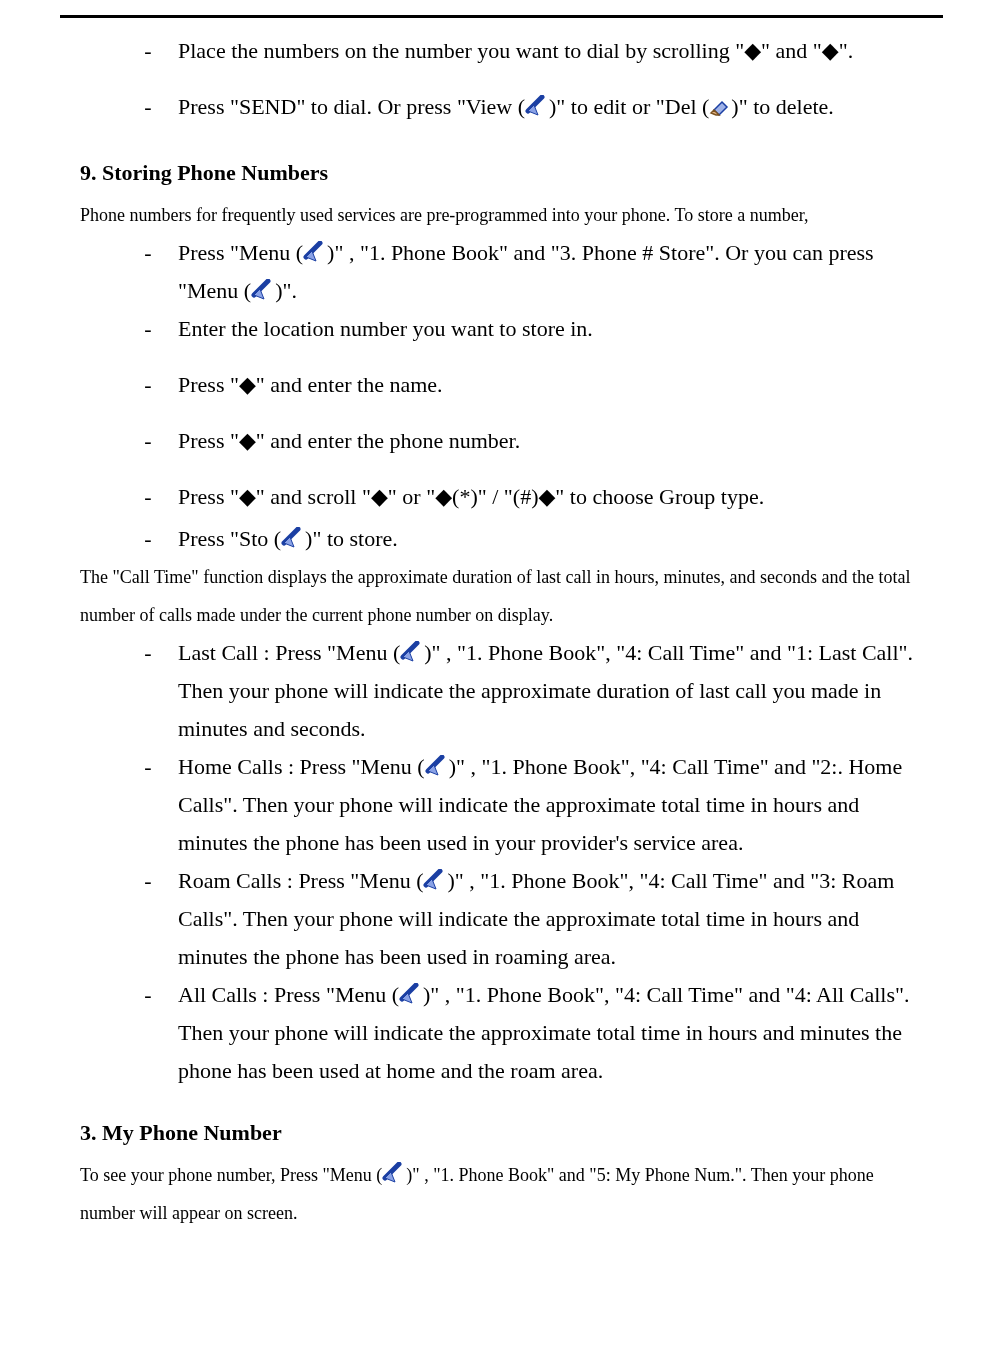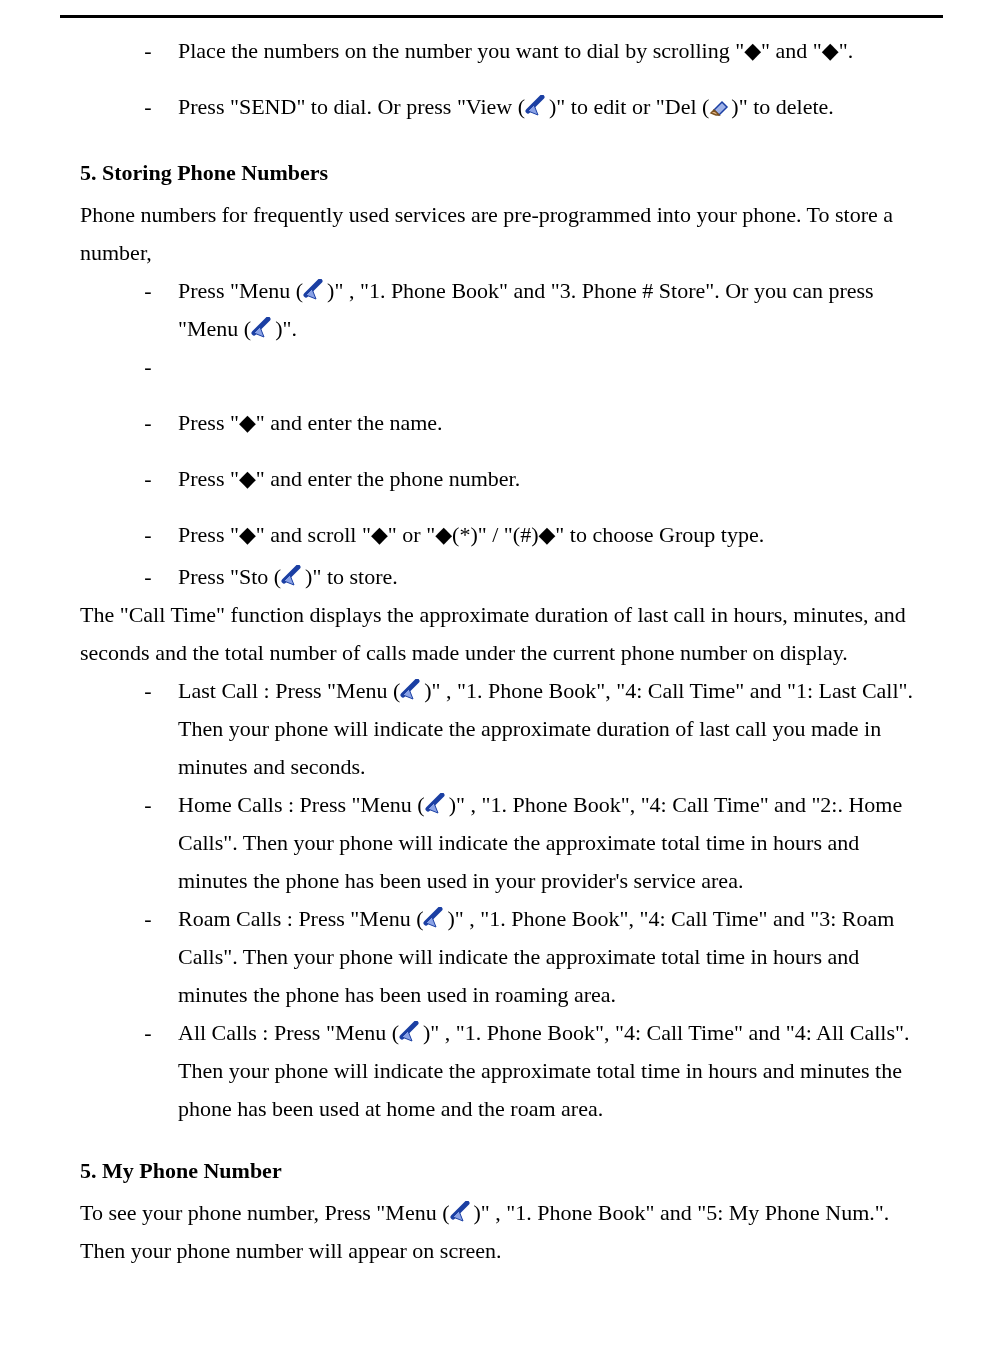--- a/index.html
+++ b/index.html
@@ -19,21 +19,21 @@
   .hr-top {
     border: 0;
     border-top: 3px solid #000;
     margin: 0 0 14px 0;
   }
   .content {
     padding-left: 20px;
     padding-right: 12px;
   }
   p.para {
-    font-size: 22px;
+    font-size: 18px;
     line-height: 38px;
     margin: 0;
   }
   p.heading {
     font-size: 22px;
     line-height: 38px;
     margin: 24px 0 4px 0;
     font-weight: bold;
   }
   .bullet {
@@ -83,38 +83,39 @@
                 <path d="M3 16 L13 20 L9 10 Z" fill="#8aa2e6" stroke="#1b3fa3" stroke-width="1"></path>
               </svg>)" to edit or "Del (<svg class="icon" width="22" height="20" viewBox="0 0 22 20">
                 <path d="M5 13 L13 5 L18 10 L10 18 Z" fill="#9fb2e8" stroke="#1b3fa3" stroke-width="1.5"></path>
                 <path d="M2 16 L5 13 L10 18 L7 18 Z" fill="#e0b080" stroke="#7a5220" stroke-width="1.5"></path>
               </svg>)" to delete.</div>
           </div>
           <div class="gap-s"></div>
         </div>
       </div>
 
-    <p class="heading">5. Storing Phone Numbers</p>
+    <p class="heading">9. Storing Phone Numbers</p>
     <p class="para">Phone numbers for frequently used services are pre-programmed into your phone. To store a number,</p>
     <div id="block2-bullets">
         <div>
           <div class="bullet">
             <div class="dash">-</div>
             <div class="bt">Press "Menu (<svg class="icon" width="24" height="22" viewBox="0 0 24 22">
                 <path d="M17 2 L9 10 L3 16" stroke="#1b3fa3" stroke-width="5" fill="none" stroke-linecap="round" stroke-linejoin="round"></path>
                 <path d="M3 16 L13 20 L9 10 Z" fill="#8aa2e6" stroke="#1b3fa3" stroke-width="1"></path>
               </svg>)" ,  "1. Phone Book" and "3. Phone # Store". Or you can press "Menu (<svg class="icon" width="24" height="22" viewBox="0 0 24 22">
                 <path d="M17 2 L9 10 L3 16" stroke="#1b3fa3" stroke-width="5" fill="none" stroke-linecap="round" stroke-linejoin="round"></path>
                 <path d="M3 16 L13 20 L9 10 Z" fill="#8aa2e6" stroke="#1b3fa3" stroke-width="1"></path>
               </svg>)".</div>
           </div>
         </div>
         <div>
           <div class="bullet">
             <div class="dash">-</div>
+            <div class="bt">Enter the location number you want to store in.</div>
           </div>
           <div class="gap-m"></div>
         </div>
         <div>
           <div class="bullet">
             <div class="dash">-</div>
             <div class="bt">Press "◆" and enter the name.</div>
           </div>
           <div class="gap-m"></div>
         </div>
@@ -176,21 +177,21 @@
           <div class="bullet">
             <div class="dash">-</div>
             <div class="bt">All Calls : Press "Menu (<svg class="icon" width="24" height="22" viewBox="0 0 24 22">
                 <path d="M17 2 L9 10 L3 16" stroke="#1b3fa3" stroke-width="5" fill="none" stroke-linecap="round" stroke-linejoin="round"></path>
                 <path d="M3 16 L13 20 L9 10 Z" fill="#8aa2e6" stroke="#1b3fa3" stroke-width="1"></path>
               </svg>)" ,  "1. Phone Book", "4: Call Time" and "4: All Calls". Then your phone will indicate the approximate total time in hours and minutes the phone has been used at home and the roam area.</div>
           </div>
         </div>
       </div>
 
-    <p class="heading">5. My Phone Number</p>
+    <p class="heading">3. My Phone Number</p>
     <p class="para" id="block4-intro">To see your phone number, Press "Menu (<svg class="icon" width="24" height="22" viewBox="0 0 24 22">
           <path d="M17 2 L9 10 L3 16" stroke="#1b3fa3" stroke-width="5" fill="none" stroke-linecap="round" stroke-linejoin="round"></path>
           <path d="M3 16 L13 20 L9 10 Z" fill="#8aa2e6" stroke="#1b3fa3" stroke-width="1"></path>
         </svg>)" ,  "1. Phone Book" and "5: My Phone Num.". Then your phone number will appear on screen.</p>
 
   </div>
 
 </div>
 
 </body></html>

